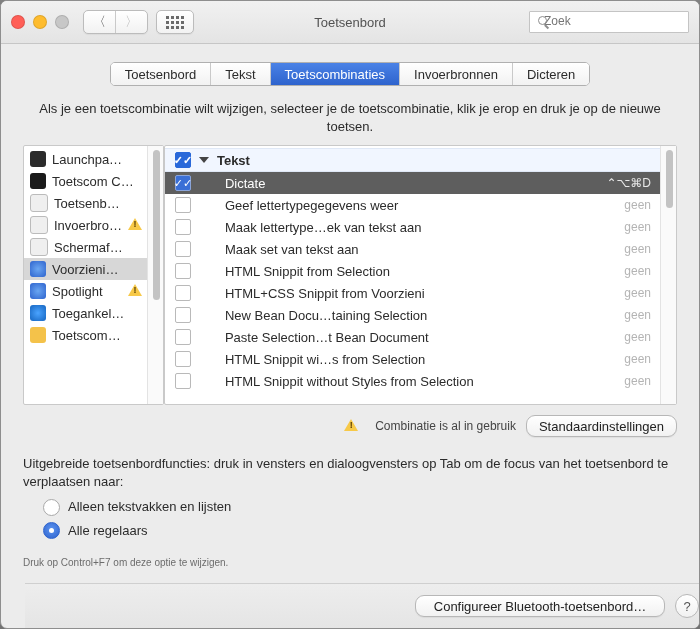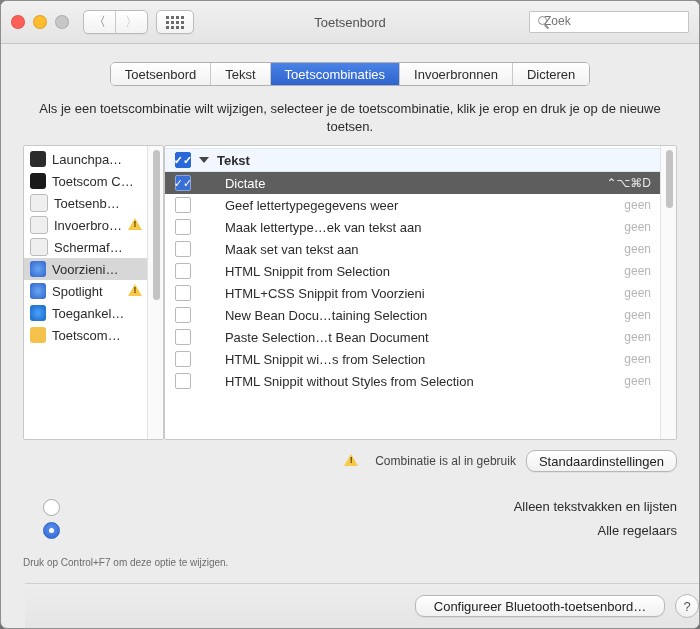--- a/index.html
+++ b/index.html
@@ -157,21 +157,21 @@
   }
   .inuse{display:flex;gap:17px;font-size:12px;color:#444;}
   .btn{
     height:22px;padding:0 12px;border:1px solid #b7b7b7;border-radius:9px;
     background:linear-gradient(#ffffff,#f1f1f1);font-size:13px;color:#222;
     box-shadow:0 1px 0 rgba(255,255,255,.6) inset,0 1px 1px rgba(0,0,0,.06);
     display:inline-flex;align-items:center;cursor:default;
   }
   .extended{font-size:13px;margin-top:18px;line-height:1.35;}
   .radios{margin:8px 0 4px 20px;display:flex;flex-direction:column;gap:6px;}
-  .radio{display:flex;align-items:center;gap:8px;font-size:13px;justify-content:space-between;}
+  .radio{display:flex;align-items:center;gap:8px;font-size:13px;}
   .rdisc{
     width:15px;height:15px;border-radius:50%;border:1px solid #a9a9a9;background:#fff;
     display:flex;align-items:center;justify-content:center;flex:0 0 15px;
   }
   .rdisc.checked{border-color:#2e63cd;background:radial-gradient(circle at 50% 40%,#5c93f0,#2e63cd);}
   .rdisc.checked::after{content:"";width:5px;height:5px;border-radius:50%;background:#fff;}
   .footnote{font-size:10px;color:#6c6c6c;margin-top:16px;}
   
   .footer{
     flex:0 0 auto;border-top:1px solid #cfcfcf;padding:10px 0;
@@ -352,20 +352,21 @@
 
     <div class="row-below">
       <div class="inuse">
         <span class="warn-badge"></span>
         <span>Combinatie is al in gebruik</span>
       </div>
       <button class="btn">Standaardinstellingen</button>
     </div>
 
     <div class="extended">
+      <div>Uitgebreide toetsenbordfuncties: druk in vensters en dialoogvensters op Tab om de focus van het toetsenbord te verplaatsen naar:</div>
       <div class="radios">
         <label class="radio">
           <span class="rdisc"></span>
           <span>Alleen tekstvakken en lijsten</span>
         </label>
         <label class="radio">
           <span class="rdisc checked"></span>
           <span>Alle regelaars</span>
         </label>
       </div>

